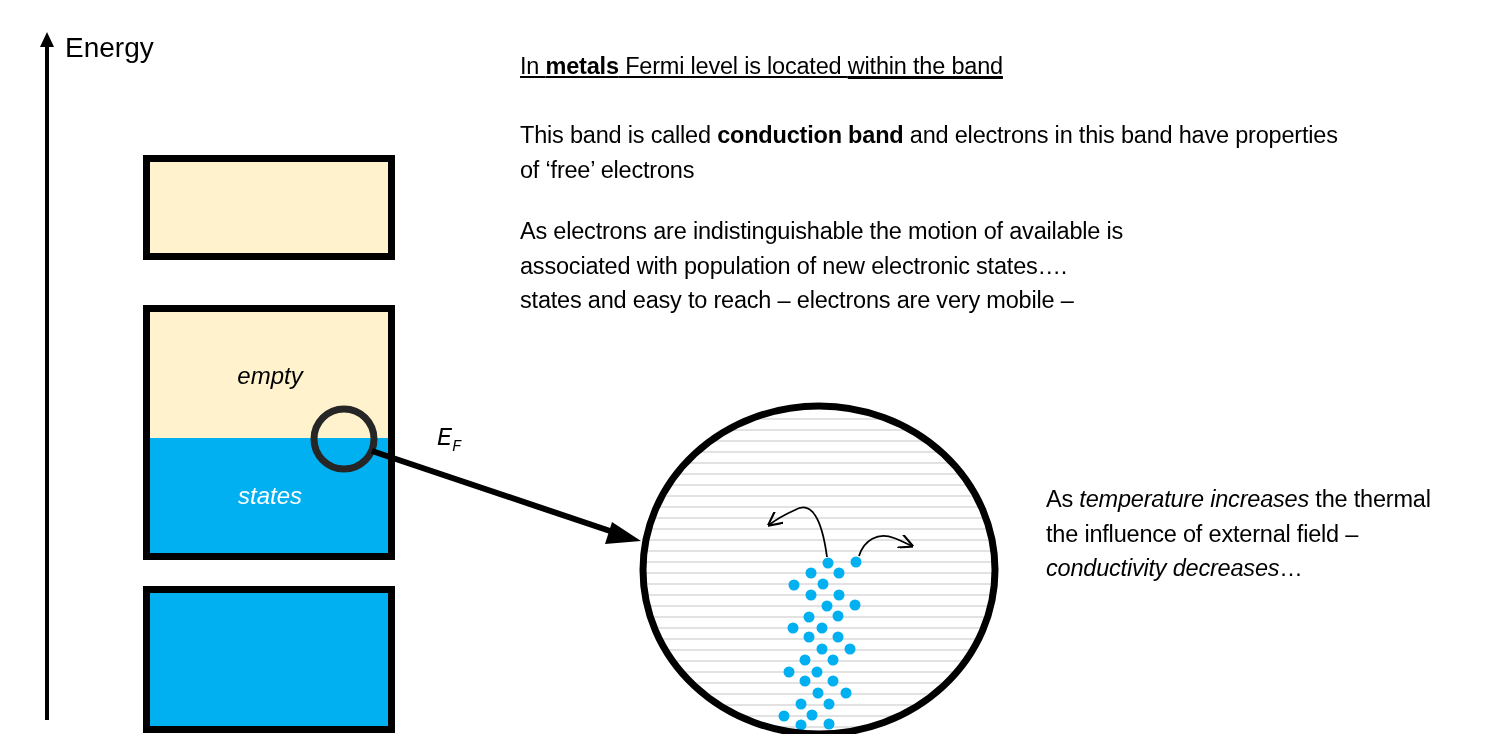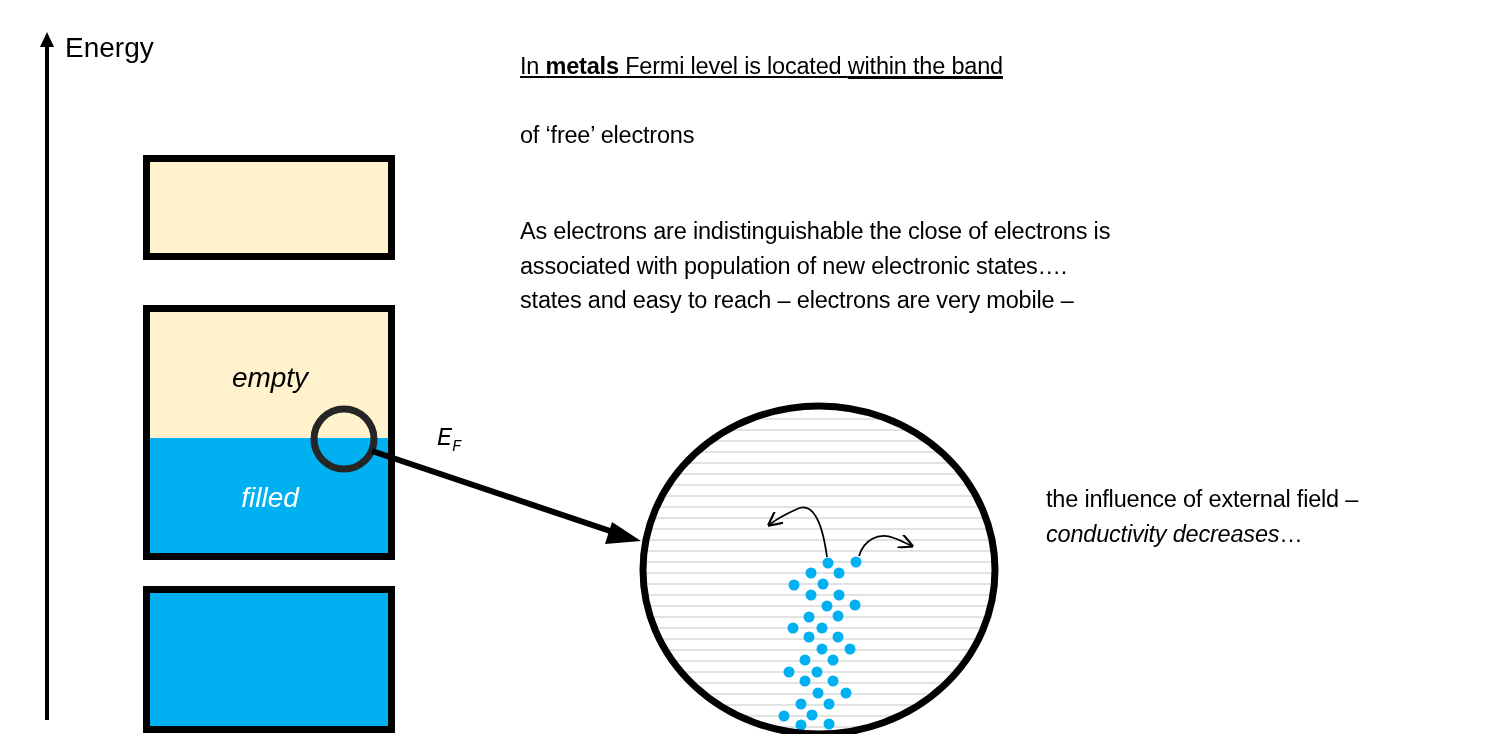--- a/index.html
+++ b/index.html
@@ -5,21 +5,21 @@
   html, body { margin: 0; padding: 0; background: #ffffff; }
   body { width: 1497px; height: 734px; position: relative; overflow: hidden;
          font-family: "Liberation Sans", "DejaVu Sans", sans-serif; color: #000; }
   .abs { position: absolute; }
   .txt { font-size: 23.5px; line-height: 34.5px; white-space: nowrap; letter-spacing: -0.2px; }
   .txt b { font-weight: bold; }
   .ul { text-decoration: underline; text-underline-offset: 3px; }
   .it { font-style: italic; }
   #energy-label { left: 65px; top: 32px; font-size: 28px; }
   #diagram { position: absolute; left: 0; top: 0; }
-  .band-label { position: absolute; font-size: 28px; font-style: italic; text-align: center; width: 240px; }
+  .band-label { position: absolute; font-size: 24px; font-style: italic; text-align: center; width: 240px; }
   #ef-label { left: 437px; top: 424px; font-family: Liberation Mono, monospace; font-style: italic; font-size: 25px; }
   #ef-label sub { font-size: 16px; vertical-align: -6px; }
 </style>
 </head>
 <body>
 
 <div id="energy-label" class="abs">Energy</div>
 
 <svg id="diagram" width="1497" height="734" viewBox="0 0 1497 734">
   <defs>
@@ -125,32 +125,34 @@
     </g>
 
     <path d="M827,557 C822,520 812,500 795,510 C786,514 778,518 769,525" fill="none" stroke="#000" stroke-width="1.8" marker-end="url(#thin-arrow)"></path>
     <path d="M859,556 C864,540 878,532 894,538 C900,540 905,543 912,546" fill="none" stroke="#000" stroke-width="1.8" marker-end="url(#thin-arrow)"></path>
 
     <ellipse cx="819" cy="570" rx="176" ry="164" fill="none" stroke="#000" stroke-width="7"></ellipse>
   </g>
 </svg>
 
 <div class="band-label" style="left:150px; top:362px; color:#000;">empty</div>
-<div class="band-label" style="left:150px; top:482px; color:#fff;">filled</div>
+<div class="band-label" style="left:150px; top:482px; color:#fff;">states</div>
 
 <div id="ef-label" class="abs"><span>E</span><sub>F</sub></div>
 
 <div class="abs txt" style="left:520px; top:49px;text-decoration:underline;"><span>In </span><b>metals</b><span> Fermi level is located </span><span class="ul">within the band</span></div>
 
 <div class="abs txt" style="left:520px; top:118px;">
+  <div><span>This band is called </span><b>conduction band</b><span> and electrons in this band have properties</span></div>
   <div>of ‘free’ electrons</div>
 </div>
 
 <div class="abs txt" style="left:520px; top:214px;">
-  <div>As electrons are indistinguishable the close of electrons is</div>
+  <div>As electrons are indistinguishable the motion of available is</div>
   <div>associated with population of new electronic states….</div>
   <div>states and easy to reach – electrons are very mobile –</div>
 </div>
 
 <div class="abs txt" style="left:1046px; top:482px;">
+  <div><span>As </span><span class="it">temperature increases</span><span> the thermal</span></div>
   <div>the influence of external field –</div>
   <div><span class="it">conductivity decreases</span><span>…</span></div>
 </div>
 
 </body></html>

